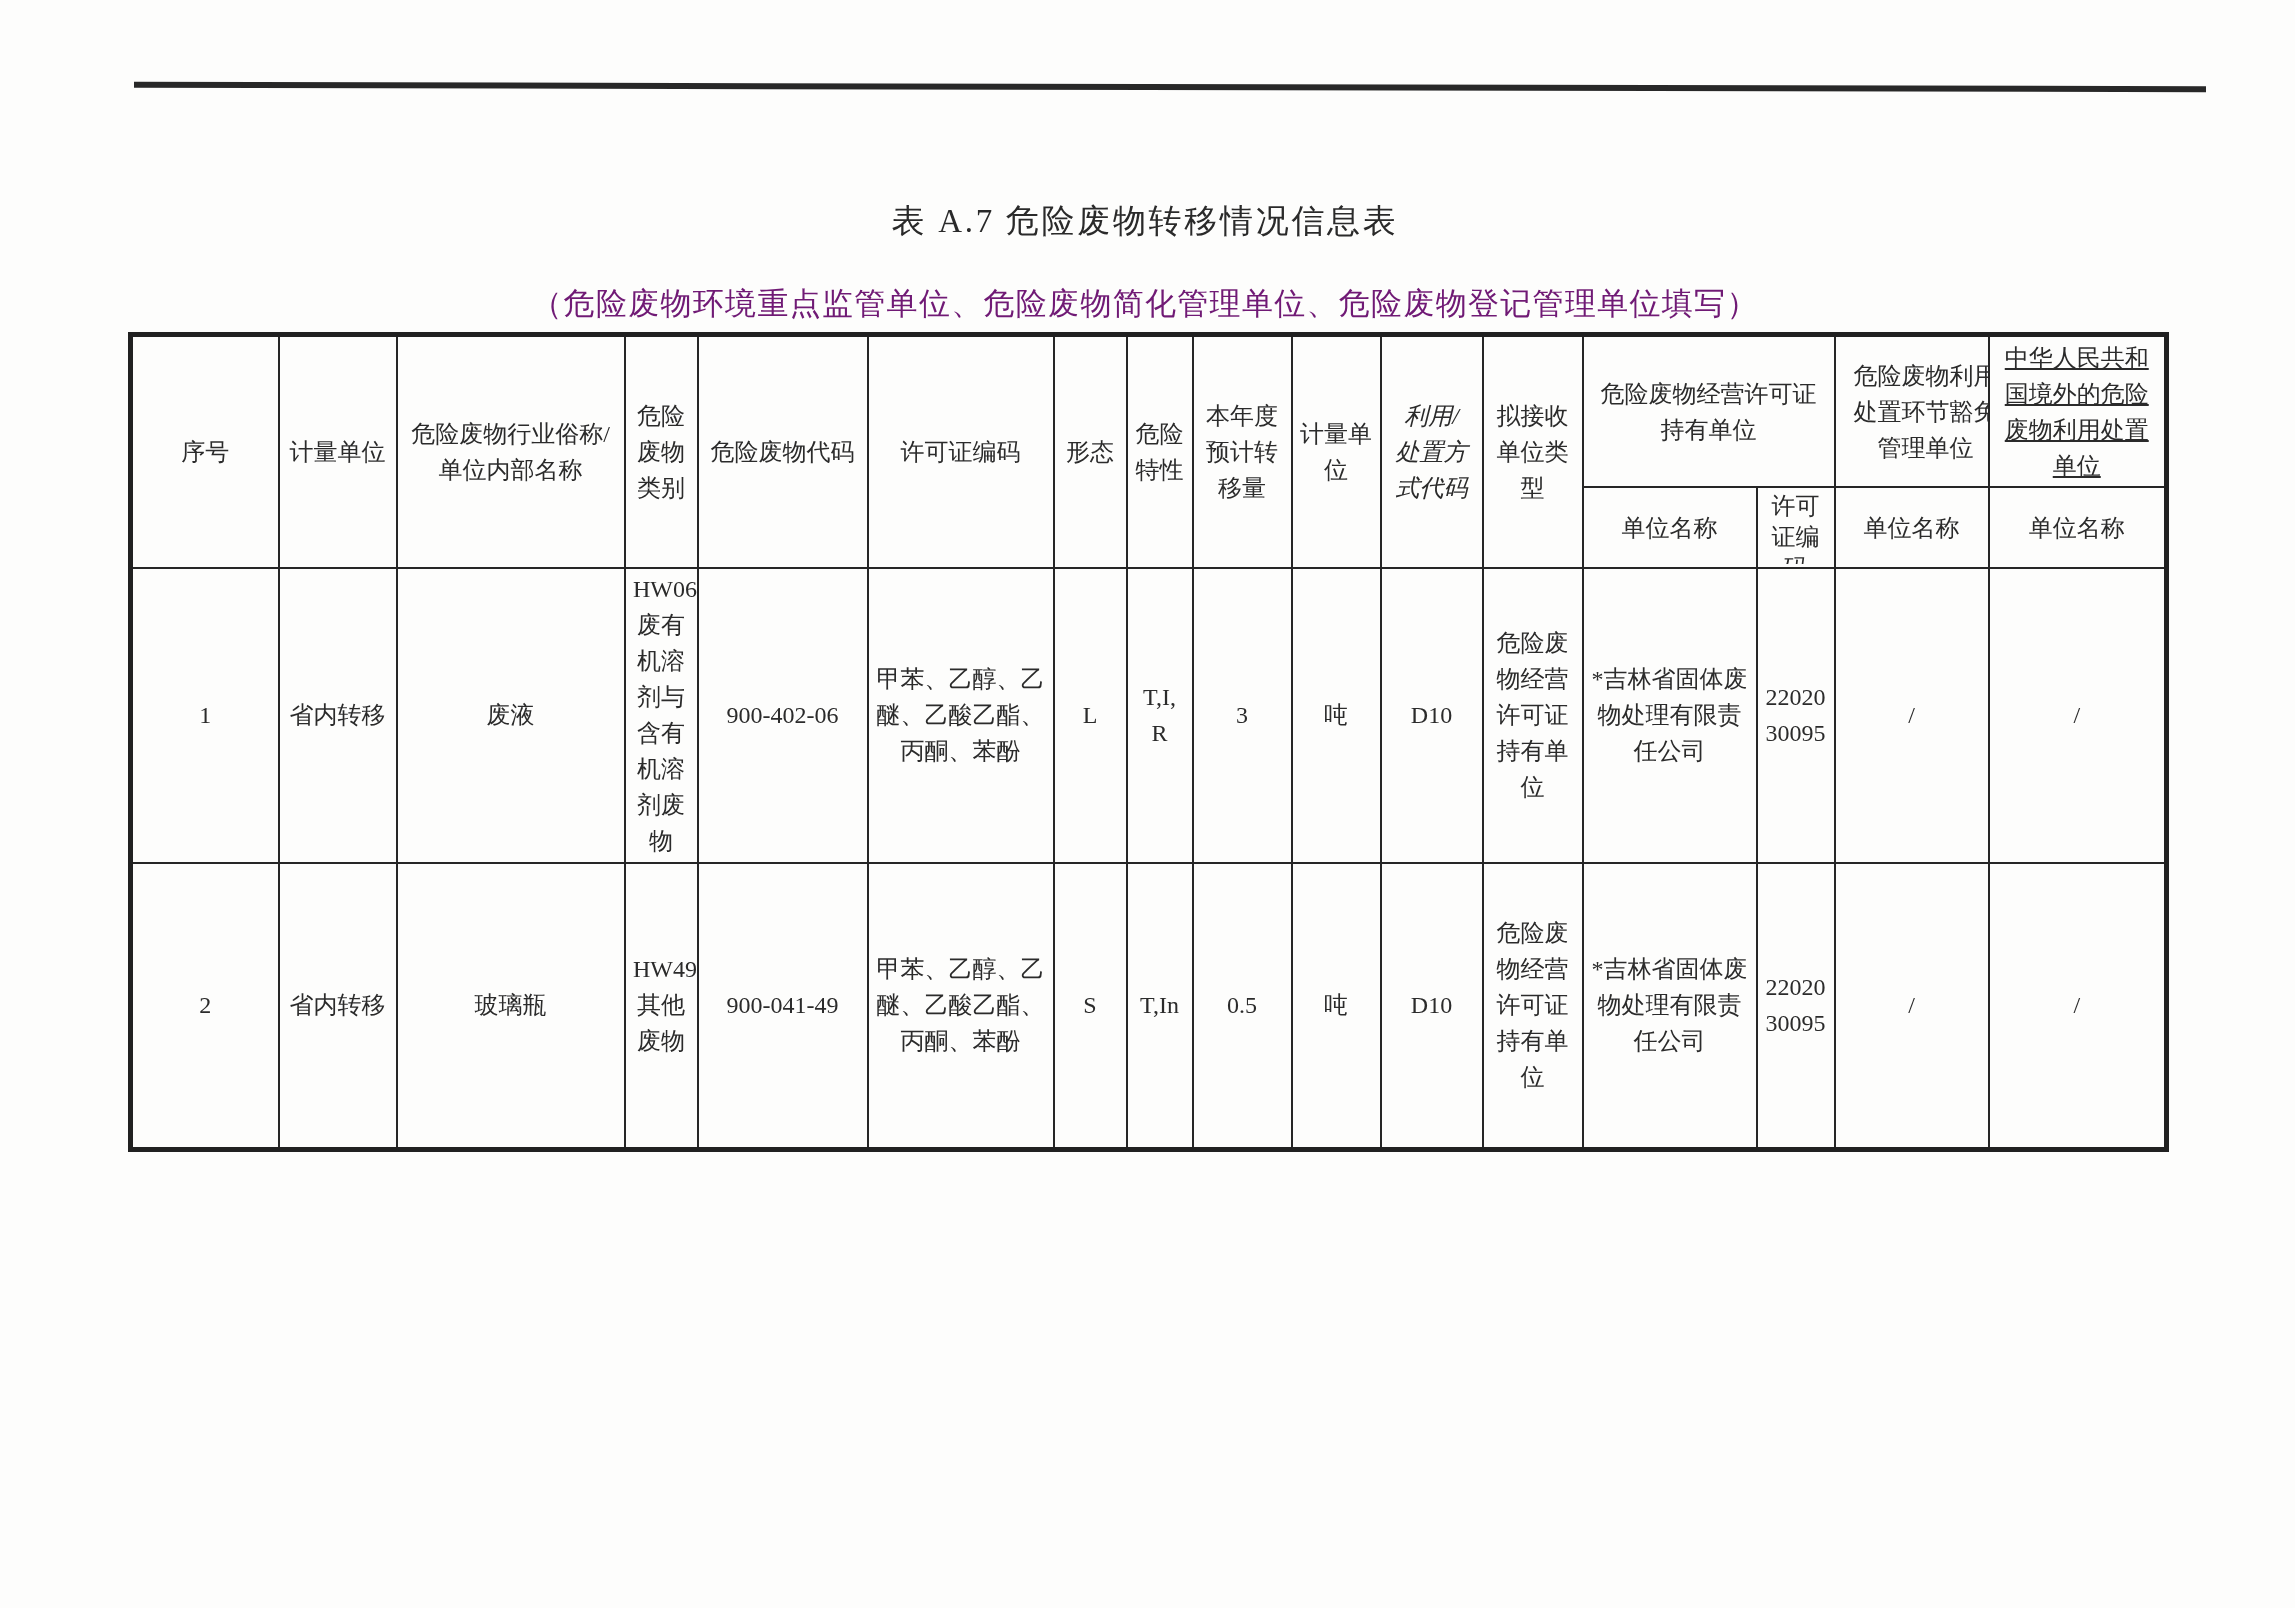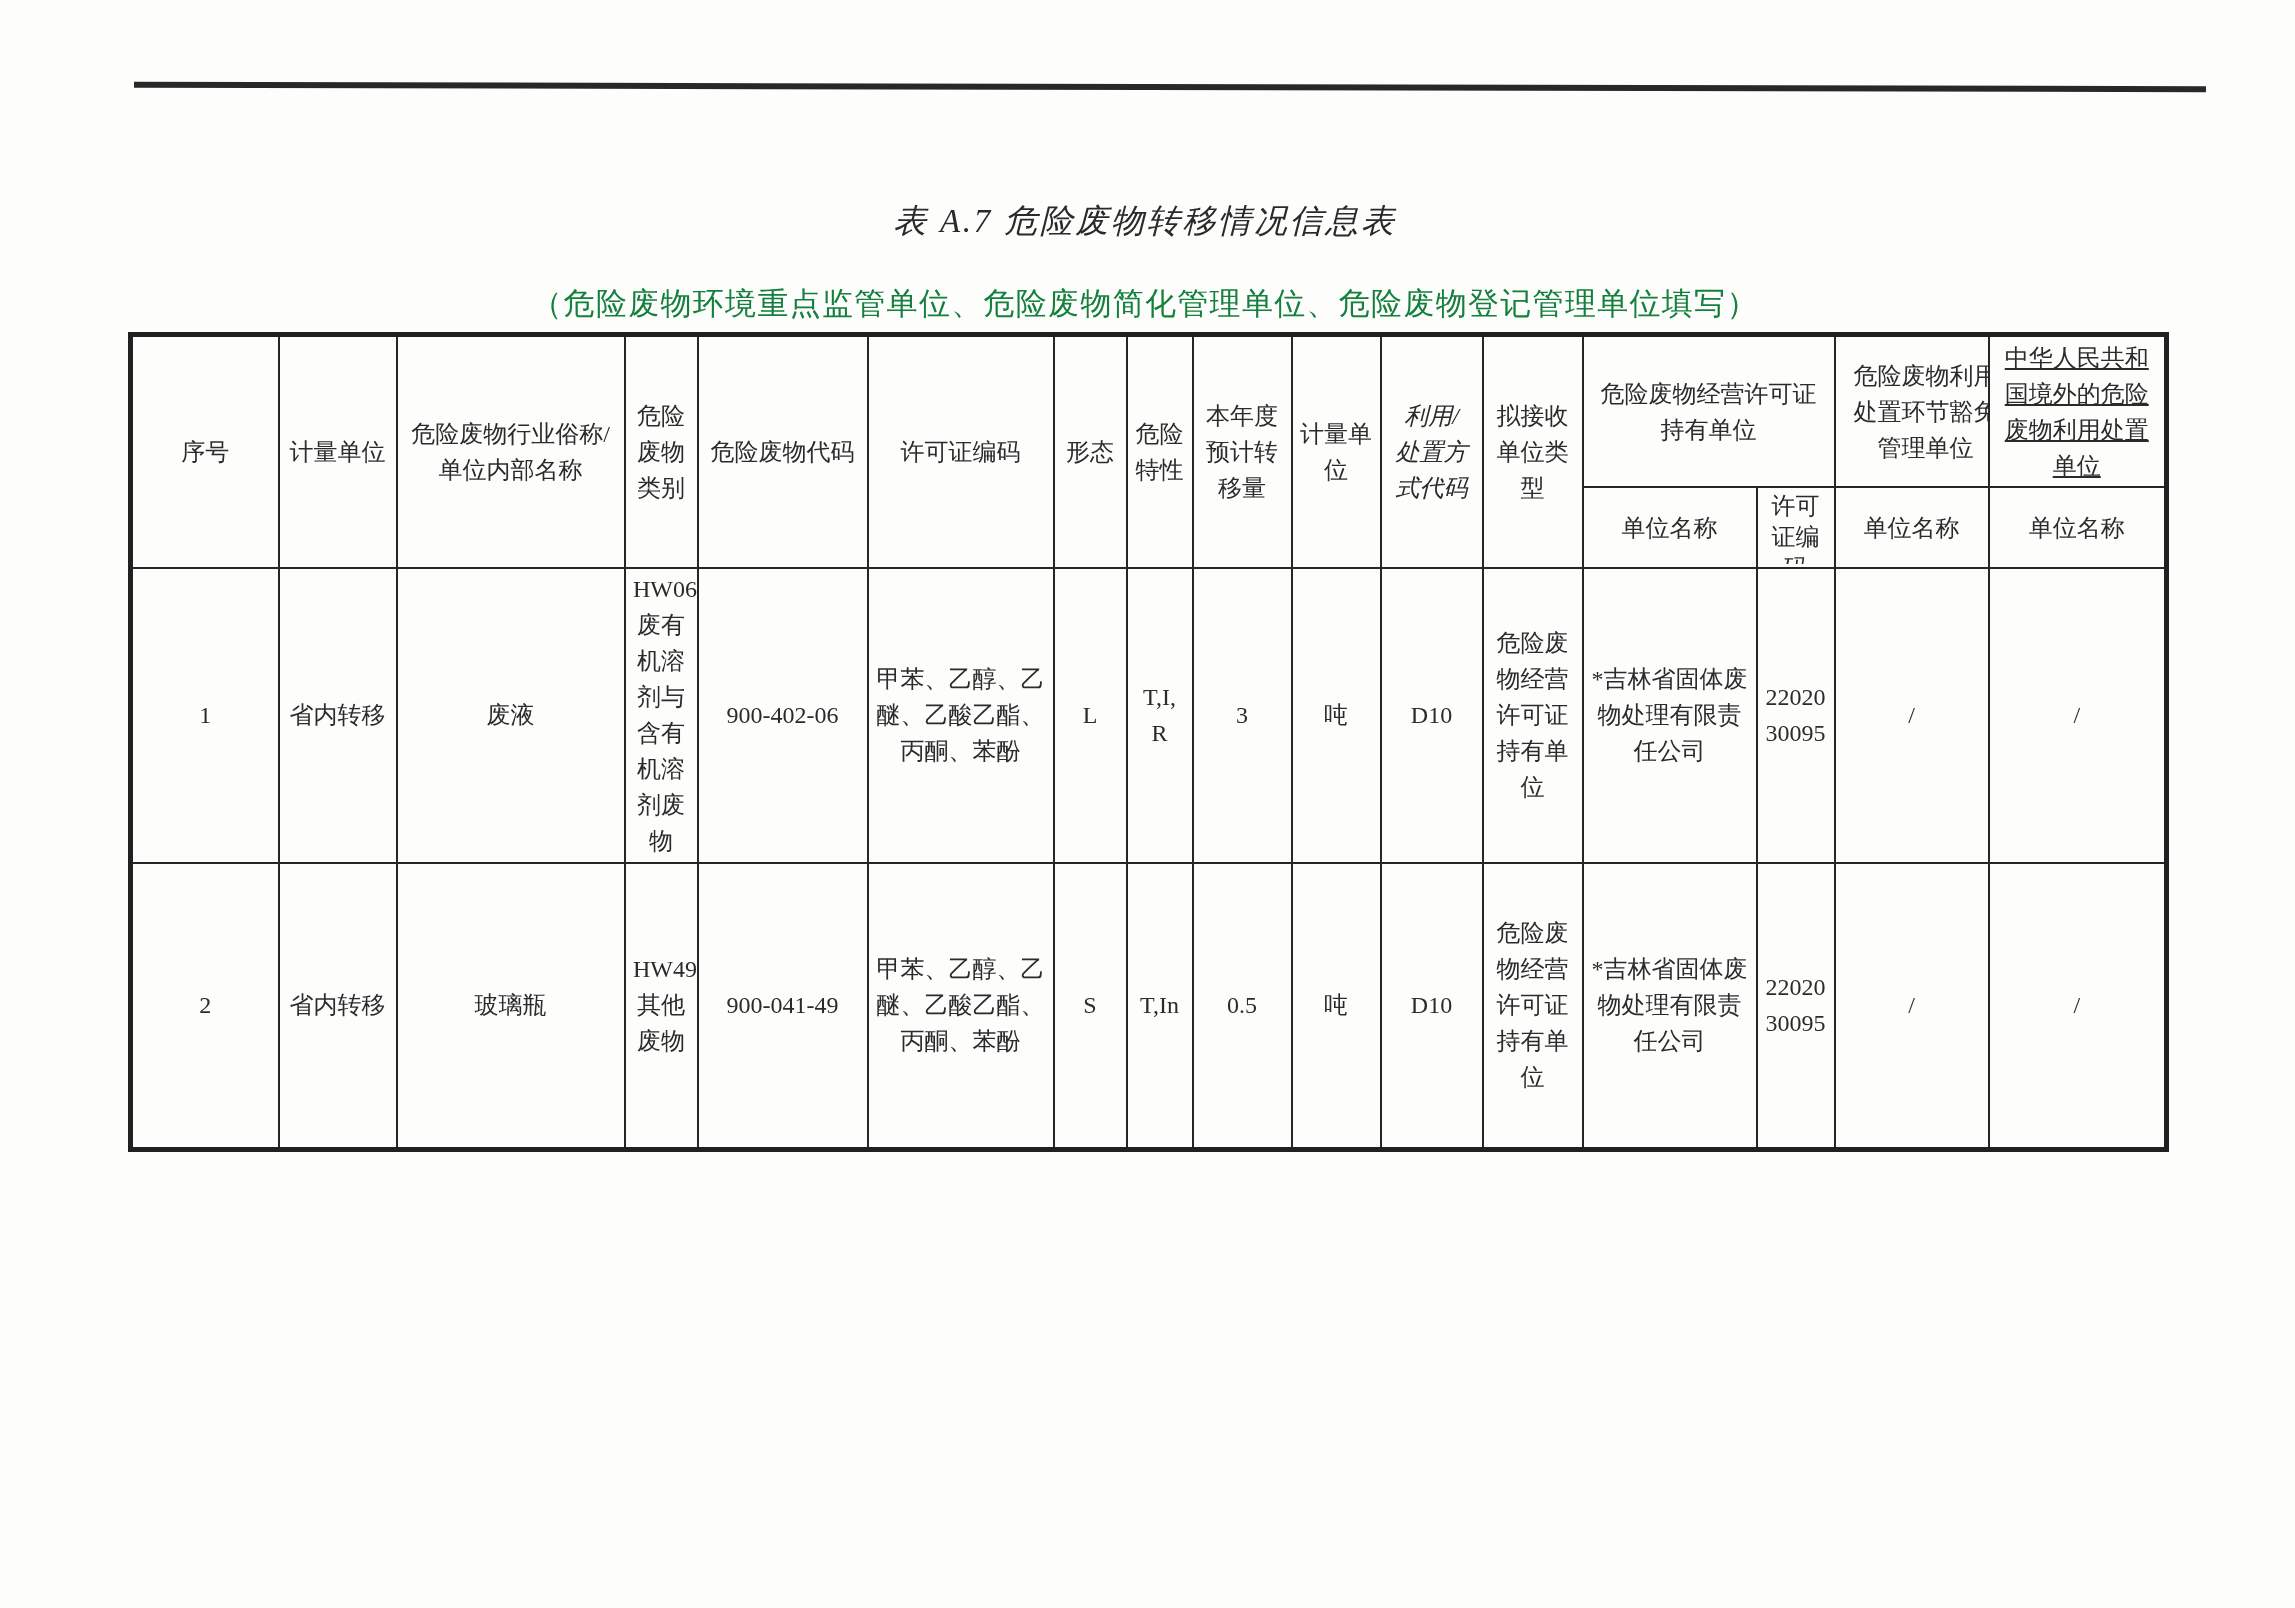--- a/index.html
+++ b/index.html
@@ -12,26 +12,26 @@
     overflow:hidden;
   }
   .top-rule {
     position:absolute; left:134px; top:84px;
     width:2072px; height:6px; background:#282828;
     transform:rotate(0.12deg);
   }
   .doc-title {
     position:absolute; left:128px; top:199px; width:2034px;
     text-align:center; font-size:33px; letter-spacing:2.7px;
-    color:#2a2a2a; white-space:nowrap;font-style:italic;
+    color:#2a2a2a; white-space:nowrap;
   }
   .doc-subtitle {
     position:absolute; left:128px; top:283px; width:2034px;
     text-align:center; font-size:31px; letter-spacing:1.3px;
-    color:#15803d; white-space:nowrap;
+    color:#701a75; white-space:nowrap;
   }
   table.main {
     position:absolute; left:128px; top:332px;
     width:2034px; table-layout:fixed;
     border-collapse:collapse;
     border:5.3px solid #212121;
     font-size:24px; line-height:36px; color:#2b2b2b;
   }
   table.main th, table.main td {
     border:2px solid #262626;

